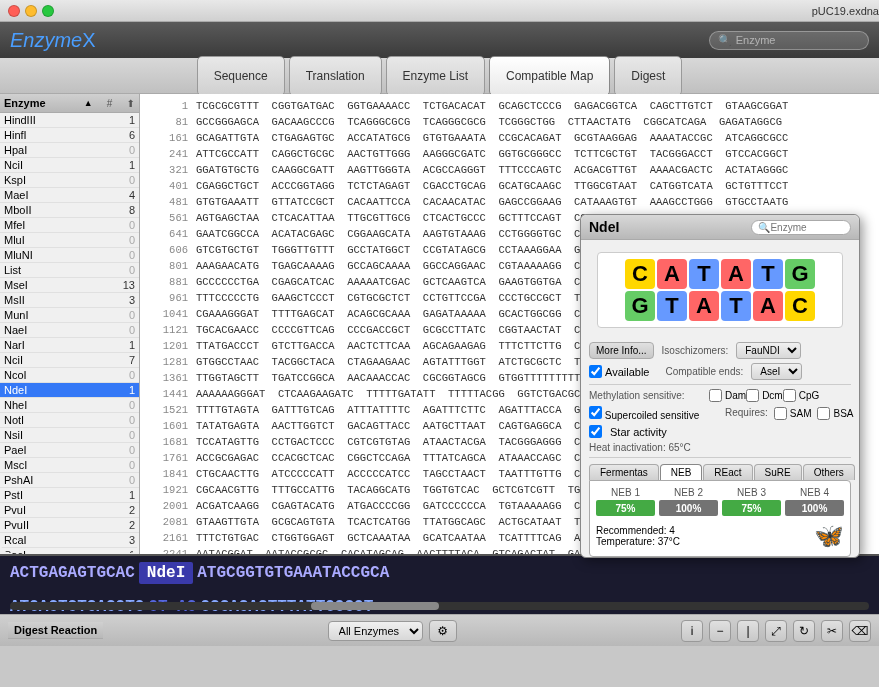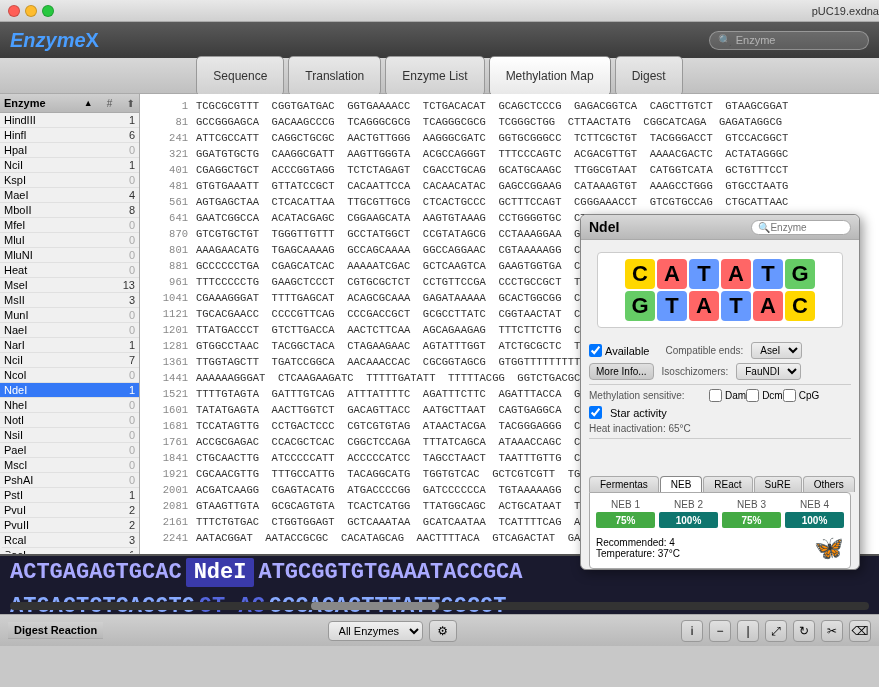--- a/index.html
+++ b/index.html
@@ -47,21 +47,21 @@
       background: linear-gradient(to bottom, #5a5a5a, #3a3a3a);
       height: 36px;
       display: flex;
       align-items: center;
       padding: 0 10px;
       justify-content: space-between;
     }
     .app-logo {
       color: #fff;
       font-size: 20px;
-      font-weight: bold;
+      font-weight: normal;
       font-style: italic;
     }
     .app-logo span {
       color: #4a9eff;
     }
     .search-box {
       display: flex;
       align-items: center;
       background: rgba(255,255,255,0.15);
       border: 1px solid rgba(255,255,255,0.3);
@@ -182,21 +182,21 @@
     
     .bottom-area {
       height: 60px;
       background: #1a1a2e;
       overflow: hidden;
       position: relative;
       border-top: 2px solid #555;
     }
     .bottom-seq-display {
       font-family: "Courier New", Courier, monospace;
-      font-size: 22px;
+      font-size: 16px;
       font-weight: bold;
       color: #fff;
       padding: 4px 10px;
       white-space: nowrap;
       line-height: 26px;
     }
     .bottom-scrollbar {
       position: absolute;
       bottom: 4px;
       left: 10px;
@@ -370,21 +370,20 @@
       gap: 1px;
     }
     .neb-tab {
       padding: 2px 10px;
       font-size: 10px;
       border: 1px solid #aaa;
       border-bottom: none;
       background: linear-gradient(to bottom, #e8e8e8, #d0d0d0);
       border-radius: 4px 4px 0 0;
       cursor: pointer;
-      margin-top: 31px;
     }
     .neb-tab.active {
       background: #fff;
       border-color: #888;
     }
     .neb-content {
       margin: 0 8px;
       background: #fff;
       border: 1px solid #aaa;
       border-radius: 0 4px 4px 4px;
@@ -404,21 +403,21 @@
       height: 16px;
       border-radius: 2px;
       display: flex;
       align-items: center;
       justify-content: center;
       font-size: 10px;
       font-weight: bold;
       color: #fff;
     }
     .neb-bar.green { background: #44aa44; }
-    .neb-bar.blue { background: #0f766e; }
+    .neb-bar.blue { background: #737373; }
     .popup-butterfly {
       font-size: 24px;
       margin-left: auto;
     }
 
     .divider-line {
       height: 1px;
       background: #ccc;
       margin: 2px 8px;
     }
@@ -468,21 +467,21 @@
   <div class="search-box">
     <span style="color:rgba(255,255,255,0.6);margin-right:4px;">🔍</span>
     <input type="text" placeholder="Enzyme" style="">
   </div>
 </div>
 
 <div class="tab-bar">
   <button class="tab-btn">Sequence</button>
   <button class="tab-btn">Translation</button>
   <button class="tab-btn">Enzyme List</button>
-  <button class="tab-btn active">Methylation Map</button>
+  <button class="tab-btn active">Compatible Map</button>
   <button class="tab-btn">Digest</button>
 </div>
 
 <div class="content-area" style="position:relative;">
 
   <div class="left-panel">
     <div class="left-panel-header">
       <span class="lph-label">Enzyme</span>
       <span class="sort-arrow">▲</span>
       <span class="lph-count">#</span>
@@ -524,21 +523,21 @@
         </div>
         <div class="enzyme-row">
           <span class="enz-name">MluI</span>
       <span class="enz-count zero">0</span>
         </div>
         <div class="enzyme-row">
           <span class="enz-name">MluNI</span>
       <span class="enz-count zero">0</span>
         </div>
         <div class="enzyme-row">
-          <span class="enz-name">Heat</span>
+          <span class="enz-name">List</span>
       <span class="enz-count zero">0</span>
         </div>
         <div class="enzyme-row">
           <span class="enz-name">MseI</span>
       <span class="enz-count nonzero">13</span>
         </div>
         <div class="enzyme-row">
           <span class="enz-name">MsII</span>
       <span class="enz-count nonzero">3</span>
         </div>
@@ -612,33 +611,35 @@
         </div>
       </div>
   </div>
 
   <div class="sequence-area" id="seq-area">
 
   <div class="seq-line"><span class="line-num">1</span>
       <span class="seq-text">TCGCGCGTTT  CGGTGATGAC  GGTGAAAACC  TCTGACACAT  GCAGCTCCCG  GAGACGGTCA  CAGCTTGTCT  GTAAGCGGAT</span></div>
       <div class="seq-line"><span class="line-num">81</span>
       <span class="seq-text">GCCGGGAGCA  GACAAGCCCG  TCAGGGCGCG  TCAGGGCGCG  TCGGGCTGG  CTTAACTATG  CGGCATCAGA  GAGATAGGCG</span></div>
+      <div class="seq-line"><span class="line-num">161</span>
+      <span class="seq-text">GCAGATTGTA  CTGAGAGTGC  ACCATATGCG  GTGTGAAATA  CCGCACAGAT  GCGTAAGGAG  AAAATACCGC  ATCAGGCGCC</span></div>
       <div class="seq-line"><span class="line-num">241</span>
       <span class="seq-text">ATTCGCCATT  CAGGCTGCGC  AACTGTTGGG  AAGGGCGATC  GGTGCGGGCC  TCTTCGCTGT  TACGGGACCT  GTCCACGGCT</span></div>
       <div class="seq-line"><span class="line-num">321</span>
       <span class="seq-text">GGATGTGCTG  CAAGGCGATT  AAGTTGGGTA  ACGCCAGGGT  TTTCCCAGTC  ACGACGTTGT  AAAACGACTC  ACTATAGGGC</span></div>
       <div class="seq-line"><span class="line-num">401</span>
       <span class="seq-text">CGAGGCTGCT  ACCCGGTAGG  TCTCTAGAGT  CGACCTGCAG  GCATGCAAGC  TTGGCGTAAT  CATGGTCATA  GCTGTTTCCT</span></div>
       <div class="seq-line"><span class="line-num">481</span>
       <span class="seq-text">GTGTGAAATT  GTTATCCGCT  CACAATTCCA  CACAACATAC  GAGCCGGAAG  CATAAAGTGT  AAAGCCTGGG  GTGCCTAATG</span></div>
       <div class="seq-line"><span class="line-num">561</span>
       <span class="seq-text">AGTGAGCTAA  CTCACATTAA  TTGCGTTGCG  CTCACTGCCC  GCTTTCCAGT  CGGGAAACCT  GTCGTGCCAG  CTGCATTAAC</span></div>
       <div class="seq-line"><span class="line-num">641</span>
       <span class="seq-text">GAATCGGCCA  ACATACGAGC  CGGAAGCATA  AAGTGTAAAG  CCTGGGGTGC  CTAATGAGTG  AGCTAACTCA  CATTAATTGC</span></div>
-      <div class="seq-line"><span class="line-num">870</span>
+      <div class="seq-line"><span class="line-num">606</span>
       <span class="seq-text">GTCGTGCTGT  TGGGTTGTTT  GCCTATGGCT  CCGTATAGCG  CCTAAAGGAA  GCGATGGTTG  TTTACGGGCC  CTGTTCGGGG</span></div>
       <div class="seq-line"><span class="line-num">801</span>
       <span class="seq-text">AAAGAACATG  TGAGCAAAAG  GCCAGCAAAA  GGCCAGGAAC  CGTAAAAAGG  CCGCGTTGCT  GGCGTTTTTC  CATAGGCTCC</span></div>
       <div class="seq-line"><span class="line-num">881</span>
       <span class="seq-text">GCCCCCCTGA  CGAGCATCAC  AAAAATCGAC  GCTCAAGTCA  GAAGTGGTGA  CTGCAGTCCA  TCCAAGATGG  ATCGGAAAGT</span></div>
       <div class="seq-line"><span class="line-num">961</span>
       <span class="seq-text">TTTCCCCCTG  GAAGCTCCCT  CGTGCGCTCT  CCTGTTCCGA  CCCTGCCGCT  TATCCGGTAA  CTATCGTCTT  GAGTCCAACC</span></div>
       <div class="seq-line"><span class="line-num">1041</span>
       <span class="seq-text">CGAAAGGGAT  TTTTGAGCAT  ACAGCGCAAA  GAGATAAAAA  GCACTGGCGG  CTTCAGCAAC  AAAGACCCGG  CAGACTGTAA</span></div>
       <div class="seq-line"><span class="line-num">1121</span>
@@ -699,35 +700,35 @@
               <div class="dna-char" style="background: rgb(255, 102, 102);">A</div>
               <div class="dna-char" style="background: rgb(102, 153, 255);">T</div>
               <div class="dna-char" style="background: rgb(255, 102, 102);">A</div>
               <div class="dna-char" style="background: rgb(255, 215, 0);">C</div>
             </div>
         </div>
       </div>
     </div>
 
     <div class="popup-row">
+      <button class="more-info-btn">More Info...</button>
+      <span style="color:#555;font-size:10px;">Isoschizomers:</span>
+      <select class="popup-select">
+        <option>FauNDI</option>
+      </select>
+    </div>
+
+    <div class="popup-row">
       <span class="chk-item">
           <input type="checkbox" checked="" style=""> 
           <span>Available</span>
         </span>
       <span style="color:#555;font-size:10px;margin-left:8px;">Compatible ends:</span>
       <select class="popup-select">
         <option>AseI</option>
-      </select>
-    </div>
-
-    <div class="popup-row">
-      <button class="more-info-btn">More Info...</button>
-      <span style="color:#555;font-size:10px;">Isoschizomers:</span>
-      <select class="popup-select">
-        <option>FauNDI</option>
       </select>
     </div>
 
     <div class="divider-line"></div>
 
     <div class="meth-row">
       <span style="color:#555;min-width:120px;">Methylation sensitive:</span>
       <span class="chk-item">
           <input type="checkbox" style=""> 
           <span>Dam</span>
@@ -735,20 +736,37 @@
       <span class="chk-item">
           <input type="checkbox" style=""> 
           <span>Dcm</span>
         </span>
       <span class="chk-item">
           <input type="checkbox" style=""> 
           <span>CpG</span>
         </span>
     </div>
 
+    <div class="sc-row">
+      <span class="sc-left">
+        <input type="checkbox" checked="" style="">
+        <span>Supercoiled sensitive</span>
+      </span>
+      <span class="sc-right">
+        <span style="color:#555;">Requires:</span>
+        <span class="chk-item">
+            <input type="checkbox" style=""> 
+            <span>SAM</span>
+          </span>
+        <span class="chk-item">
+            <input type="checkbox" style=""> 
+            <span>BSA</span>
+          </span>
+      </span>
+    </div>
 
     <div class="popup-row">
       <input type="checkbox" checked="" style="">
       <span>Star activity</span>
     </div>
 
     <div class="heat-inact-row">
       <span>Heat inactivation: 65°C</span>
     </div>
 

